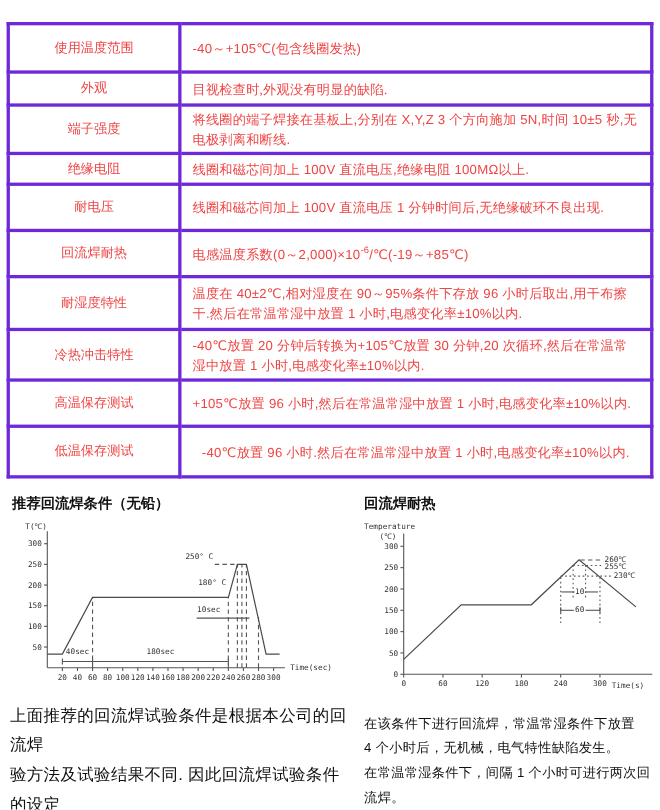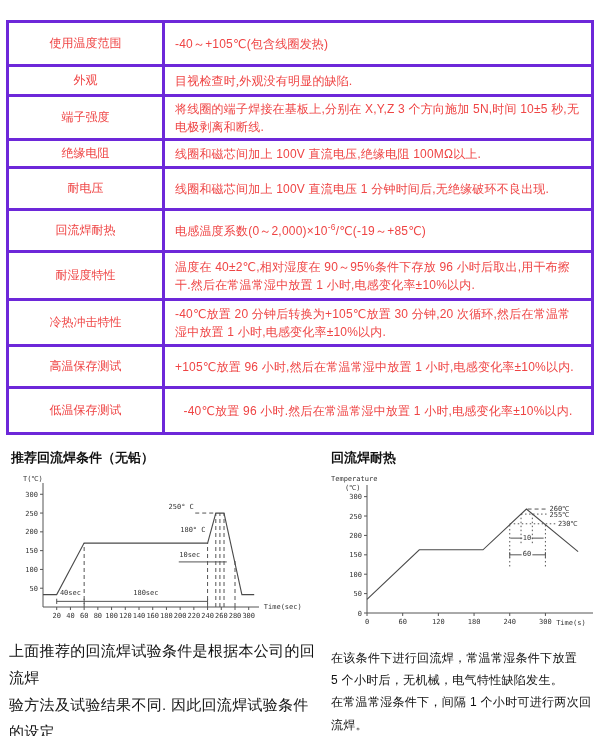--- a/index.html
+++ b/index.html
@@ -214,20 +214,20 @@
           <line x1="214.42105263157896" y1="84.53333333333333" x2="214.42105263157896" y2="79.1030303030303" stroke="#555" stroke-width="1"></line>
           <polyline points="36.0,126.4 88.3,76.8 152.0,76.8 195.4,36.0 247.1,78.7" fill="none" stroke="#4a4a4a" stroke-width="1.1"></polyline>
           <text x="218.5842105263158" y="37.599999999999994" text-anchor="start">260℃</text>
           <text x="218.5842105263158" y="44.19393939393939" text-anchor="start">255℃</text>
           <text x="226.91052631578947" y="52.727272727272734" text-anchor="start">230℃</text>
           <text x="195.9842105263158" y="66.69090909090909" text-anchor="middle">10</text>
           <text x="195.9842105263158" y="83.36969696969697" text-anchor="middle">60</text>
         </svg>
       <div class="note">
         <div>在该条件下进行回流焊，常温常湿条件下放置</div>
-        <div>5 个小时后，无机械，电气特性缺陷发生。</div>
+        <div>4 个小时后，无机械，电气特性缺陷发生。</div>
         <div>在常温常湿条件下，间隔 1 个小时可进行两次回流焊。</div>
         <div>回流焊曲线图会因设备的不同有所差异。</div>
       </div>
     </div>
 
   </div>
 </div>
 
 </body></html>

